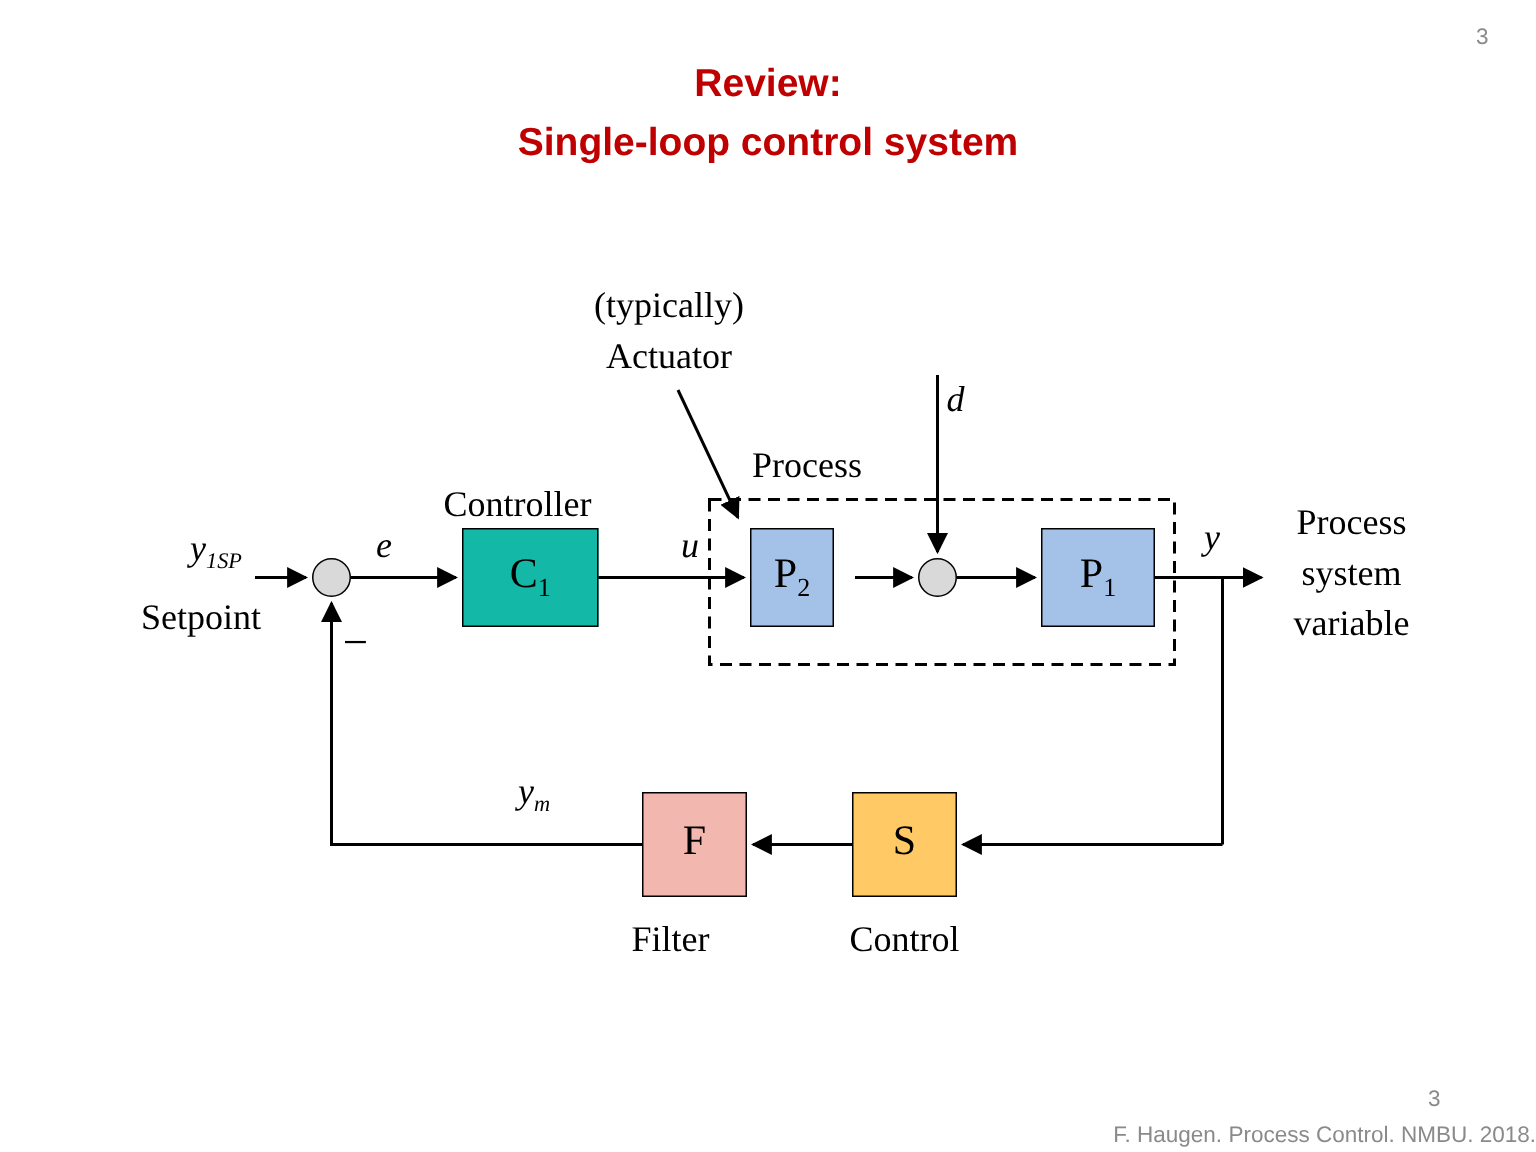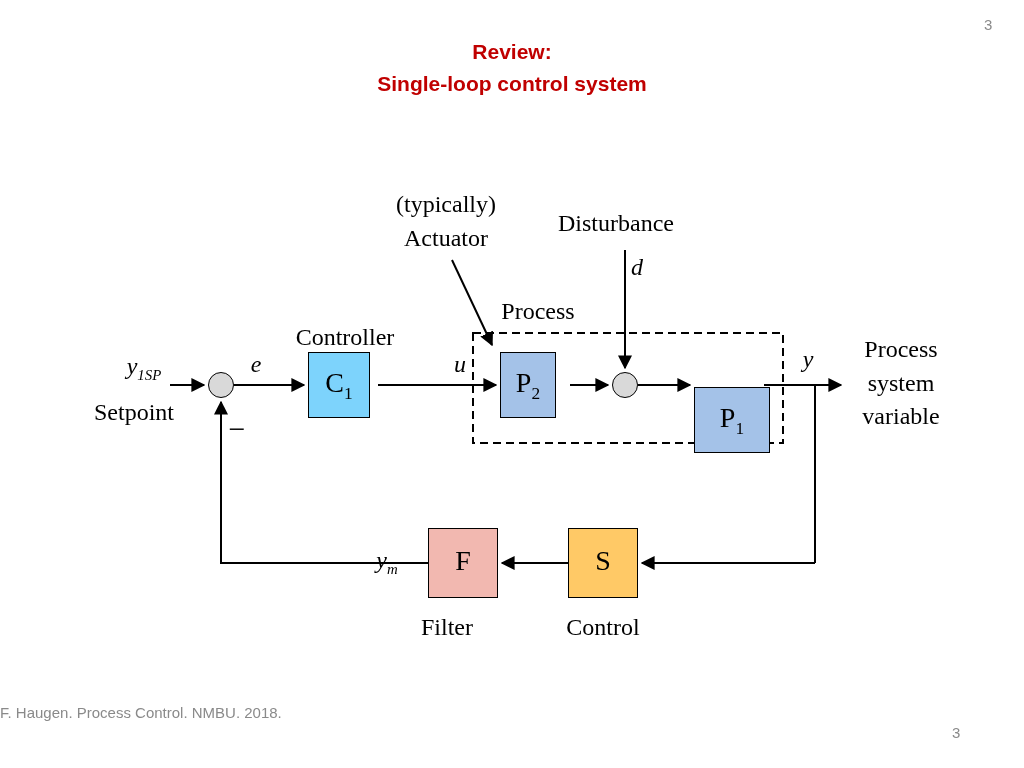--- a/index.html
+++ b/index.html
@@ -6,21 +6,21 @@
   html,body { width:1024px; height:768px; }
   body { background:#ffffff; font-family:"Liberation Serif", serif; color:#000; }
   .slide { position:relative; width:1024px; height:768px; background:#ffffff; overflow:hidden; }
   .abs { position:absolute; }
   .ctr { transform:translateX(-50%); }
   .lbl { font-family:"Liberation Serif", serif; font-size:24px; line-height:1.4; white-space:nowrap; }
   .ital { font-style:italic; }
   .tac { text-align:center; }
   sub { font-size:0.62em; }
   .title { position:absolute; top:36px; left:0; width:1024px; text-align:center;
-           font-family:"Liberation Sans", sans-serif; font-weight:bold; font-size:21px; line-height:1.5; }
+           font-family:"Liberation Sans", sans-serif; font-weight:bold; font-size:26px; line-height:1.5; }
   .gray { color:#8a8a8a; font-family:"Liberation Sans", sans-serif; font-size:15px; }
   .block { position:absolute; border:1.6px solid #000; display:flex; align-items:center; justify-content:center;
            font-size:28px; font-family:"Liberation Serif", serif; }
   .circle { position:absolute; width:26px; height:26px; border:1.6px solid #000; border-radius:50%; }
   .wires { position:absolute; left:0; top:0; width:1024px; height:768px; }
   .wires line, .wires polyline, .wires rect { stroke:#000; stroke-width:2; fill:none; }
   .minus { font-size:30px; }
 </style>
 </head>
 <body>
@@ -51,61 +51,60 @@
     <line x1="452" y1="260" x2="492" y2="345" marker-end="url(#arr)"></line>
     <line x1="815" y1="385" x2="815" y2="563"></line>
     <line x1="815" y1="563" x2="642" y2="563" marker-end="url(#arr)"></line>
     <line x1="568" y1="563" x2="502" y2="563" marker-end="url(#arr)"></line>
     <polyline points="428,563 221,563 221,402" marker-end="url(#arr)"></polyline>
   </svg>
 
   <div class="circle" style="left: 208px; top: 372px; background-color: rgb(217, 217, 217);"></div>
   <div class="circle" style="left: 612px; top: 372px; background-color: rgb(217, 217, 217);"></div>
 
-  <div class="block" style="left: 308px; top: 352px; width: 62px; height: 66px; background-color: #7dd3fc;">
+  <div class="block" style="left: 308px; top: 352px; width: 91px; height: 66px; background-color: #14b8a6;">
     <span><span>C</span><sub>1</sub></span>
   </div>
   <div class="block" style="left: 500px; top: 352px; width: 56px; height: 66px; background-color: rgb(164, 194, 232);">
     <span><span>P</span><sub>2</sub></span>
   </div>
-  <div class="block" style="left: 694px; top: 352px; width: 76px; height: 66px; background-color: rgb(164, 194, 232); margin-top: 35px;">
+  <div class="block" style="left: 694px; top: 352px; width: 76px; height: 66px; background-color: rgb(164, 194, 232);">
     <span><span>P</span><sub>1</sub></span>
   </div>
   <div class="block" style="left: 428px; top: 528px; width: 70px; height: 70px; background-color: rgb(242, 184, 176);">
     <span><span>F</span><sub></sub></span>
   </div>
   <div class="block" style="left: 568px; top: 528px; width: 70px; height: 70px; background-color: rgb(255, 201, 102);">
     <span><span>S</span><sub></sub></span>
   </div>
 
   <div class="abs lbl tac ctr" style="left:446px; top:188px;">
     <div>(typically)</div>
     <div>Actuator</div>
   </div>
-  <div class="abs lbl ctr" style="left:616px; top:207px;">Disturbance</div>
   <div class="abs lbl ital ctr" style="left:637px; top:251px;">d</div>
   <div class="abs lbl ctr" style="left:538px; top:295px;">Process</div>
   <div class="abs lbl ctr" style="left:345px; top:321px;">Controller</div>
 
   <div class="abs lbl ital ctr" style="left:144px; top:350px;"><span>y</span><sub>1SP</sub></div>
   <div class="abs lbl ctr" style="left:134px; top:396px;">Setpoint</div>
 
   <div class="abs lbl ital ctr" style="left:256px; top:348px;">e</div>
   <div class="abs lbl minus ctr" style="left:237px; top:408px;">−</div>
 
   <div class="abs lbl ital ctr" style="left:460px; top:348px;">u</div>
   <div class="abs lbl ital ctr" style="left:808px; top:343px;">y</div>
 
   <div class="abs lbl tac ctr" style="left:901px; top:333px;">
     <div>Process</div>
     <div>system</div>
     <div>variable</div>
   </div>
 
-  <div class="abs lbl ital ctr" style="left:356px; top:544px;margin-left:31px;"><span>y</span><sub>m</sub></div>
+  <div class="abs lbl ital ctr" style="left:356px; top:512px;"><span>y</span><sub>m</sub></div>
 
   <div class="abs lbl ctr" style="left:447px; top:611px;">Filter</div>
   <div class="abs lbl ctr" style="left:603px; top:611px;">Control</div>
 
-  <div class="abs gray" style="left:0; top:704px; width:1024px; text-align:left;">F. Haugen. Process Control. NMBU. 2018.</div>
+  <div class="abs gray" style="left:0; top:748px; width:1024px; text-align:right;">F. Haugen. Process Control. NMBU. 2018.</div>
   <div class="abs gray" style="left:952px; top:724px;">3</div>
 
 </div>
 
 </body></html>

